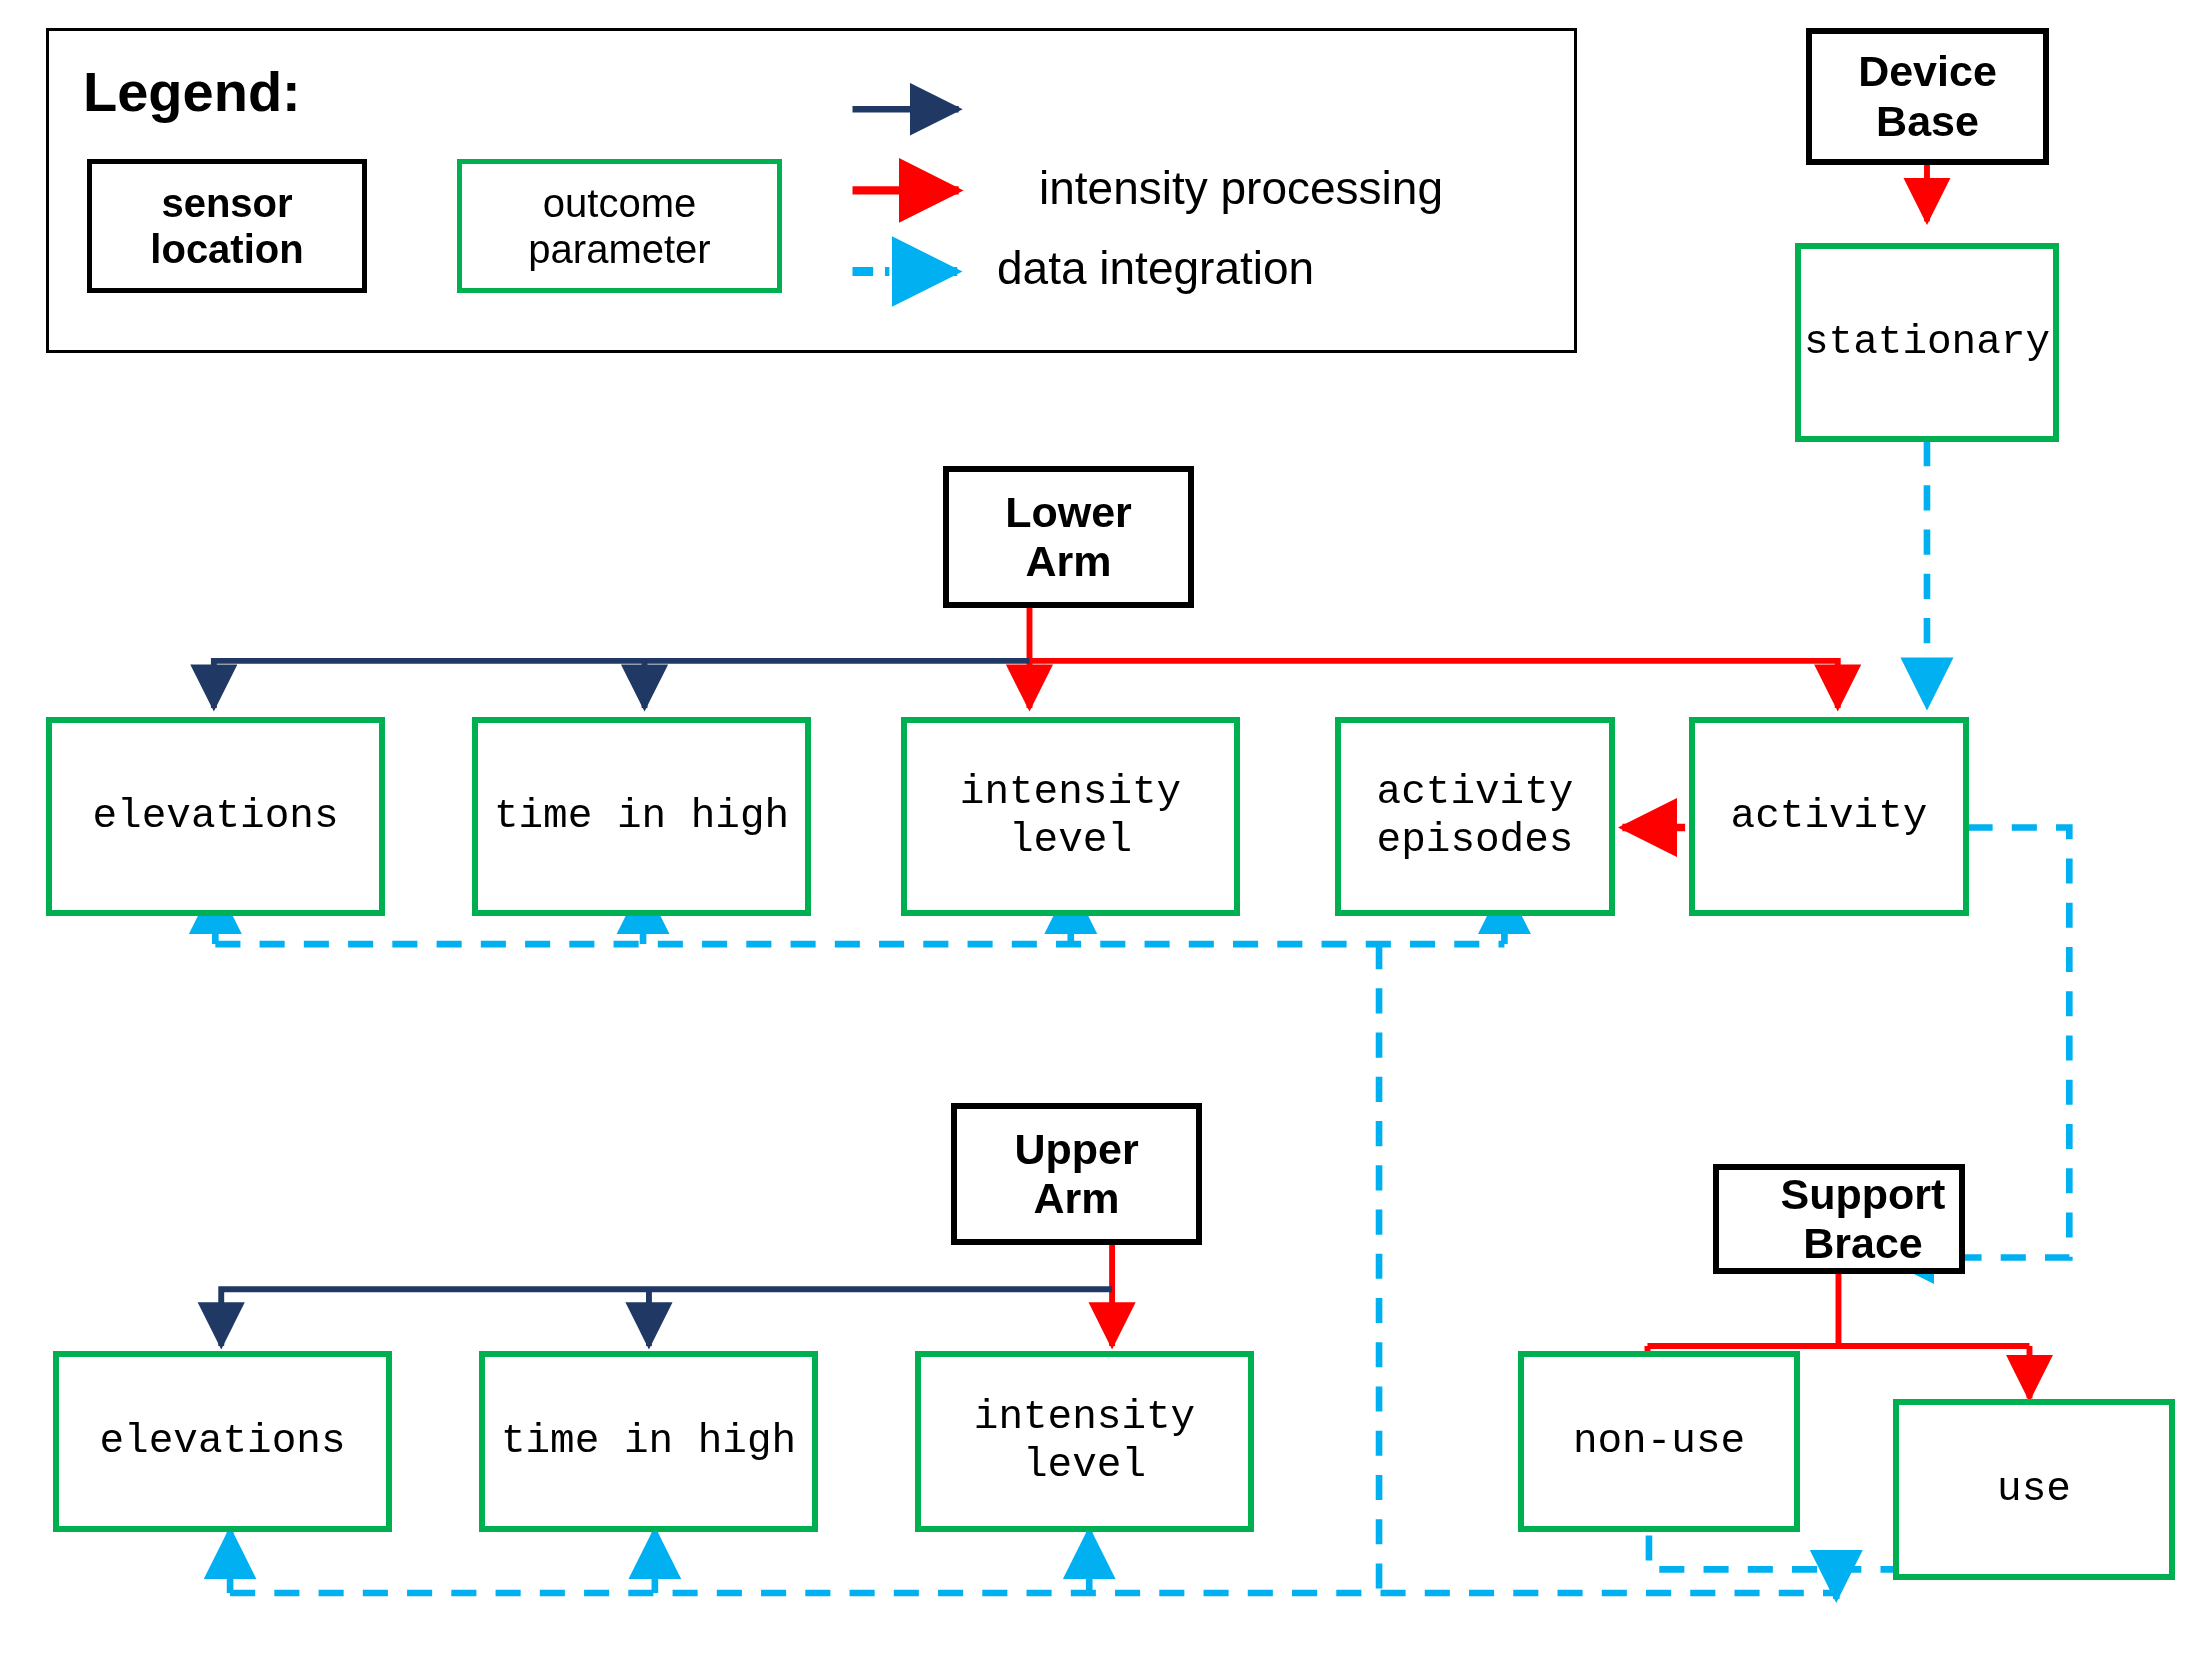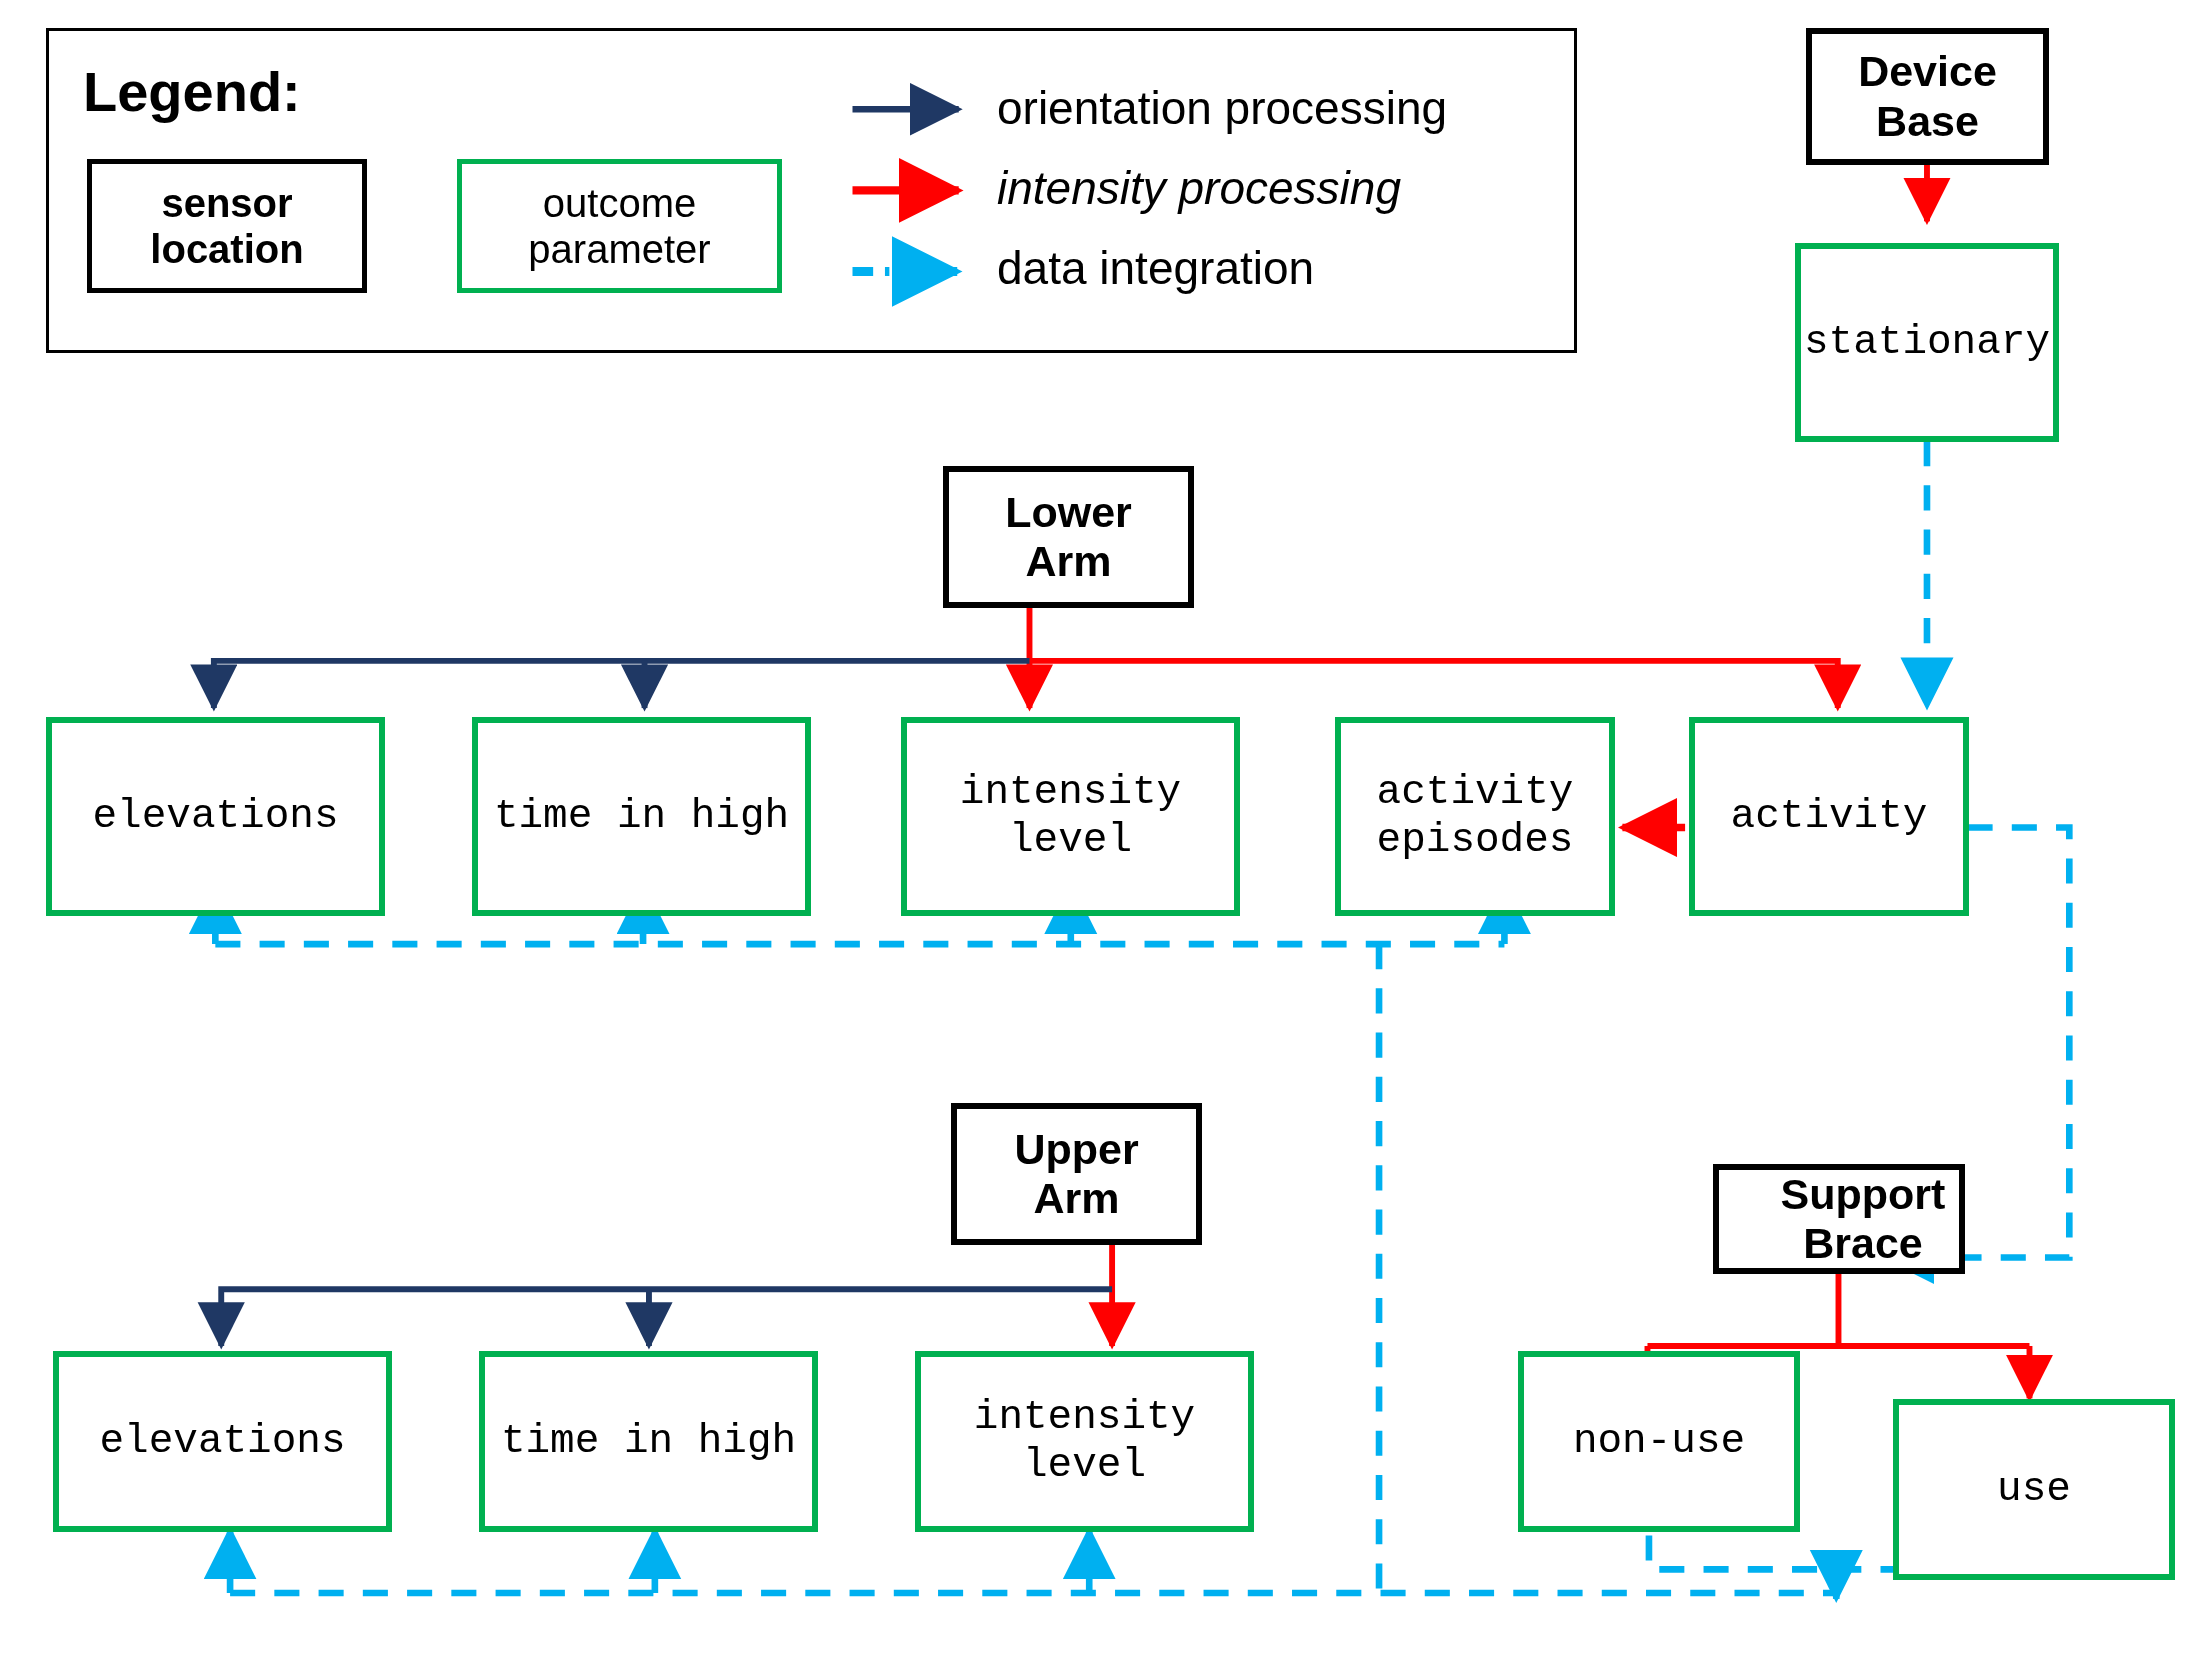--- a/index.html
+++ b/index.html
@@ -94,21 +94,21 @@
     font-size: 40px;
     color: #000000;
   }
   .legend-label {
     position: absolute;
     font-size: 46px;
     color: #000000;
     white-space: nowrap;
   }
   .lg1 { left: 997px; top: 81px; }
-  .lg2 { left: 997px; top: 161px; font-style: italic; }
+  .lg2 { left: 1039px; top: 161px; }
   .lg3 { left: 997px; top: 241px; }
 </style>
 </head>
 <body>
 
 <div id="canvas">
 
   <svg class="wires" viewBox="0 0 2990 2252">
     <defs>
       <marker id="ah-blue" markerWidth="10" markerHeight="10" refX="7.4" refY="4" orient="auto" markerUnits="strokeWidth">
@@ -207,21 +207,20 @@
       <path d="M1156,148 L1300,148" stroke="#1f3864" stroke-width="9" fill="none" marker-end="url(#ah-blue)"></path>
     </g>
     <g>
       <path d="M1156,258 L1300,258" stroke="#ff0000" stroke-width="11" fill="none" marker-end="url(#ah-red)"></path>
     </g>
     <g>
       <path d="M1156,368 L1298,368" stroke="#00b0f0" stroke-width="12" fill="none" stroke-dasharray="28 16 6 16" marker-end="url(#ah-cyan)"></path>
     </g>
   </svg>
 
-  <div class="legend-label lg1">orientation processing</div>
   <div class="legend-label lg2">intensity processing</div>
   <div class="legend-label lg3">data integration</div>
 
   <div class="node sensor" style="left:1806px; top:28px; width:243px; height:137px;">
     <span>
       <span>Device</span><br>
       <span>Base</span>
     </span>
   </div>
 

